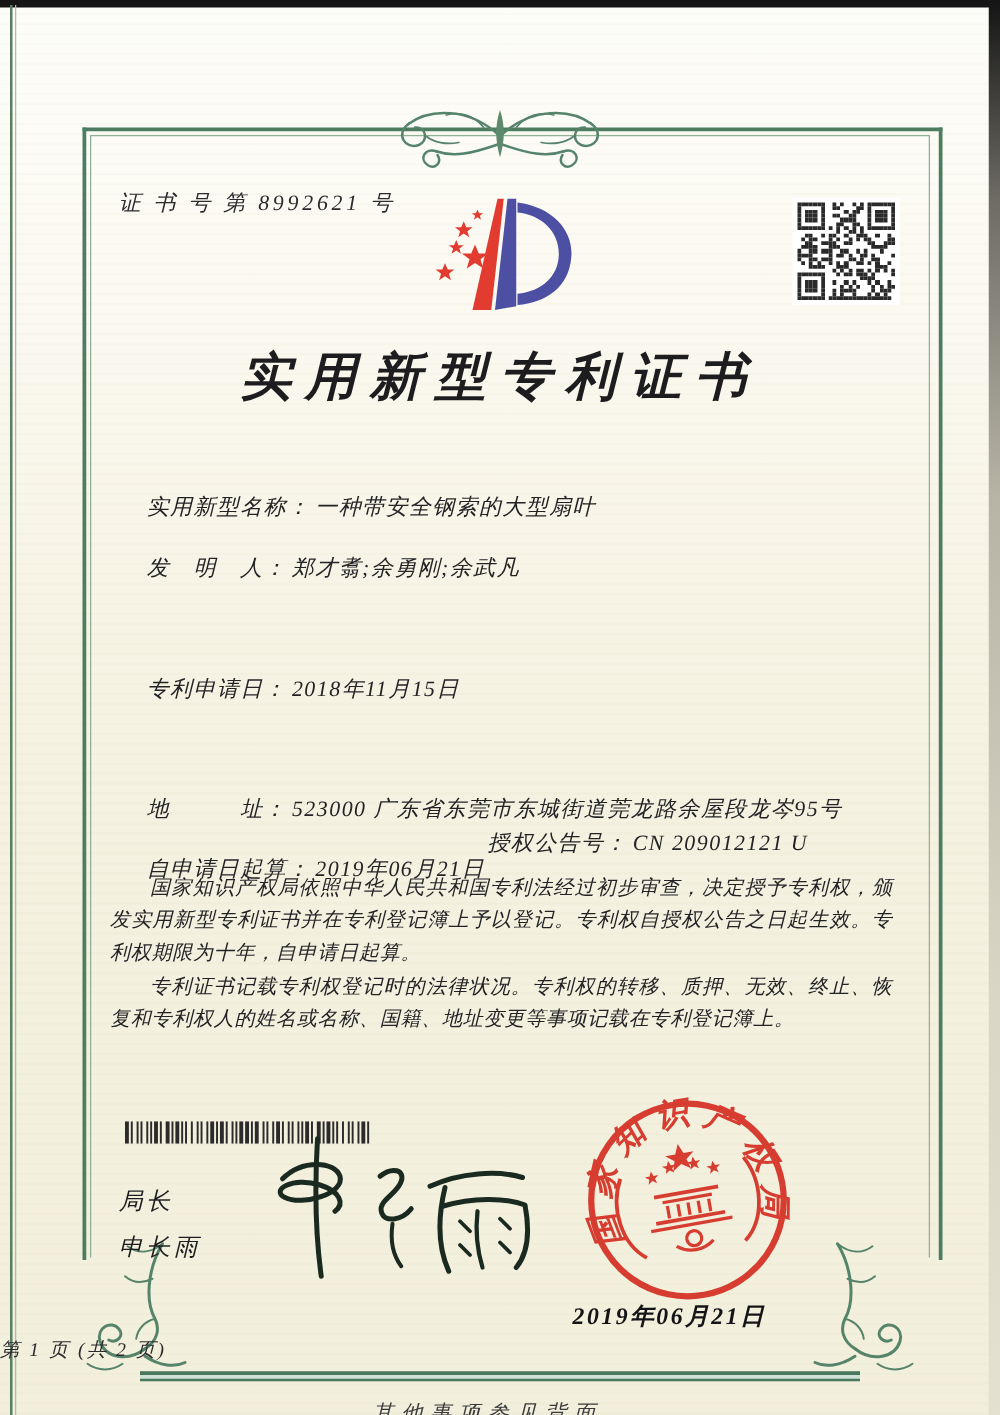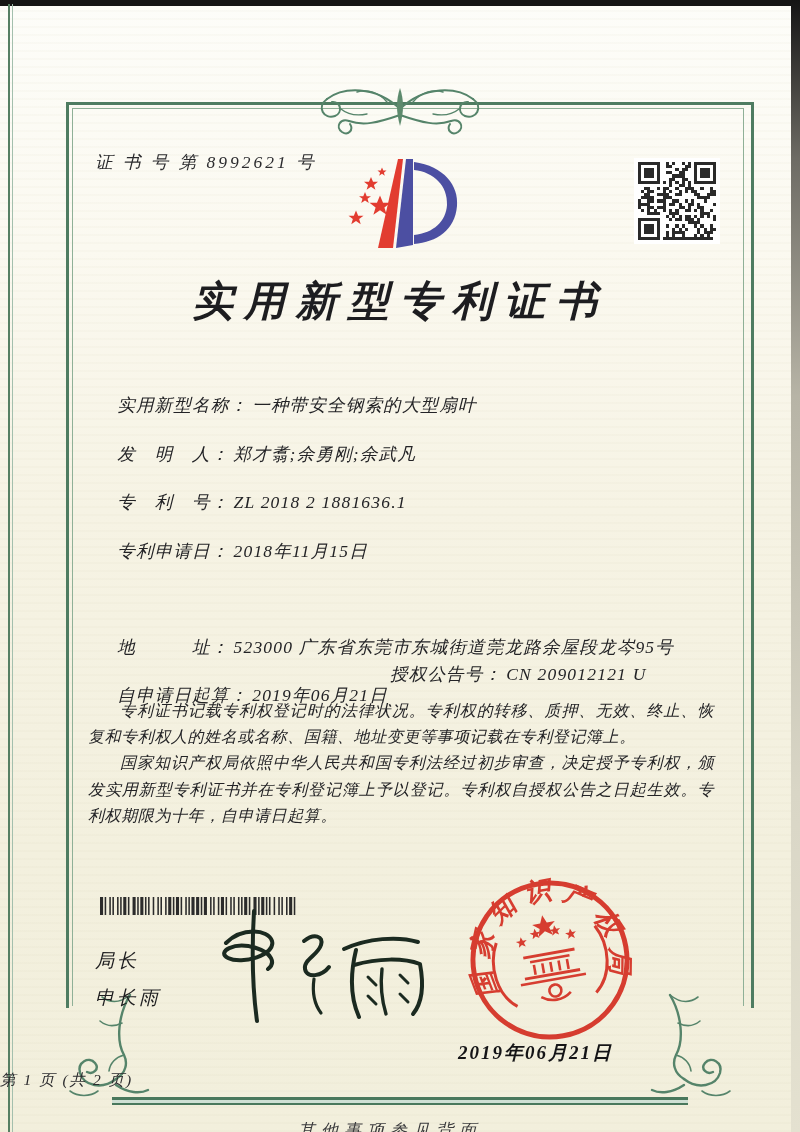--- a/index.html
+++ b/index.html
@@ -764,37 +764,34 @@
     </div>
 
   <div class="title">实用新型专利证书</div>
 
   <div class="row r1">
     <span class="lbl">实用新型名称：</span><span class="val">一种带安全钢索的大型扇叶</span>
   </div>
   <div class="row r2">
     <span class="lbl">发　明　人：</span><span class="val">郑才翥;余勇刚;余武凡</span>
   </div>
-  <div class="row r3">
-    <span class="lbl">专　利　号：</span><span class="val">ZL 2018 2 1881636.1</span>
-  </div>
   <div class="row r4">
     <span class="lbl">专利申请日：</span><span class="val">2018年11月15日</span>
   </div>
   <div class="row r6">
     <span class="lbl">地　　　址：</span><span class="val">523000 广东省东莞市东城街道莞龙路余屋段龙岑95号</span>
   </div>
   <div class="row r7">
     <span class="lbl">自申请日起算：</span><span class="val">2019年06月21日</span>
     <span class="pair2"><span class="lbl">授权公告号：</span><span class="val">CN 209012121 U</span></span>
   </div>
 
   <div class="body-text">
+    <p>国家知识产权局依照中华人民共和国专利法经过初步审查，决定授予专利权，颁发实用新型专利证书并在专利登记簿上予以登记。专利权自授权公告之日起生效。专利权期限为十年，自申请日起算。</p>
     <p>专利证书记载专利权登记时的法律状况。专利权的转移、质押、无效、终止、恢复和专利权人的姓名或名称、国籍、地址变更等事项记载在专利登记簿上。</p>
-    <p>国家知识产权局依照中华人民共和国专利法经过初步审查，决定授予专利权，颁发实用新型专利证书并在专利登记簿上予以登记。专利权自授权公告之日起生效。专利权期限为十年，自申请日起算。</p>
   </div>
 
   <svg class="barcode" viewBox="0 0 198 18" preserveAspectRatio="none">
       <rect x="0" y="0" width="3.1" height="18" fill="#2b2b2b"></rect>
       <rect x="4.65" y="0" width="1.55" height="18" fill="#2b2b2b"></rect>
       <rect x="9.3" y="0" width="1.55" height="18" fill="#2b2b2b"></rect>
       <rect x="12.400000000000002" y="0" width="1.55" height="18" fill="#2b2b2b"></rect>
       <rect x="17.050000000000004" y="0" width="1.55" height="18" fill="#2b2b2b"></rect>
       <rect x="20.150000000000006" y="0" width="1.55" height="18" fill="#2b2b2b"></rect>
       <rect x="23.250000000000007" y="0" width="3.1" height="18" fill="#2b2b2b"></rect>

